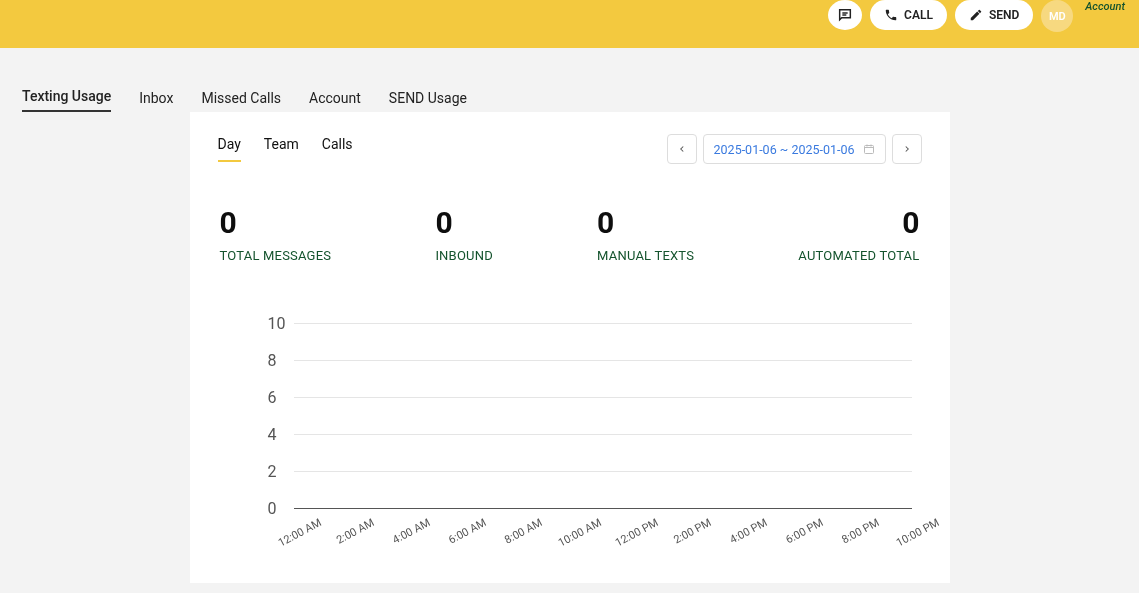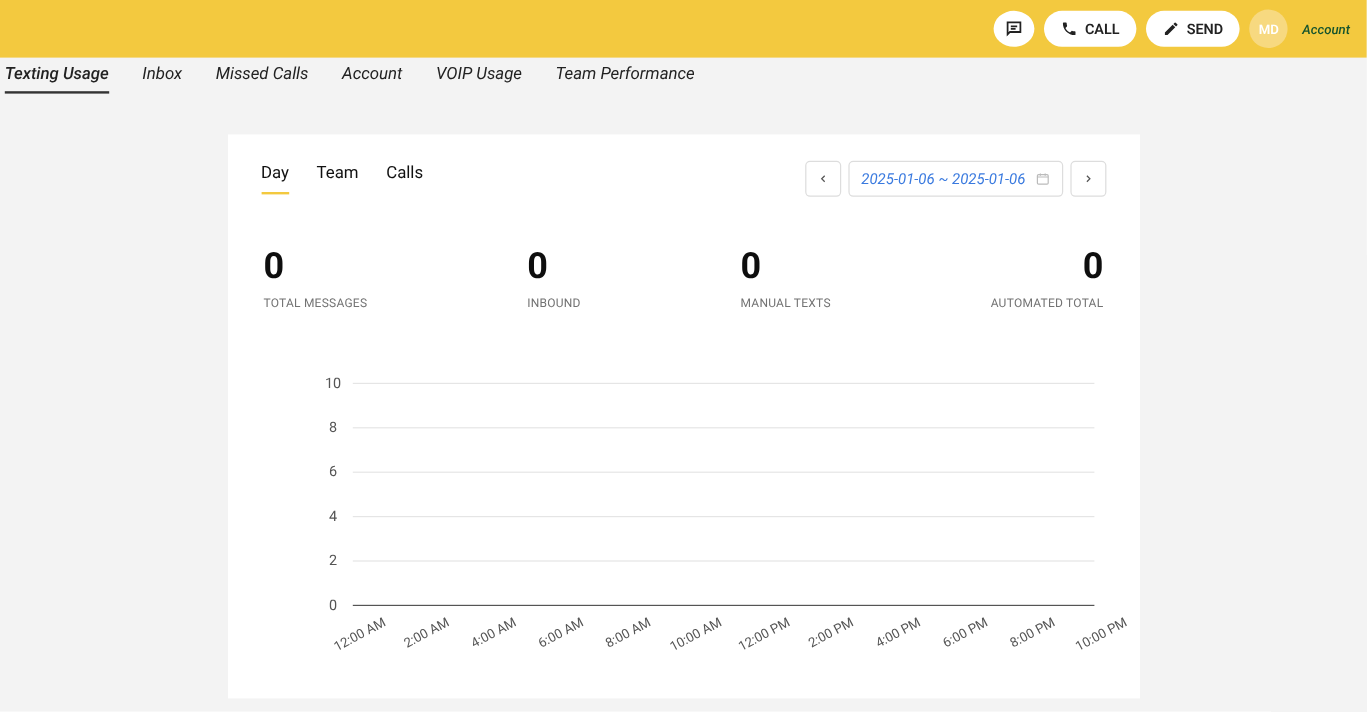--- a/index.html
+++ b/index.html
@@ -8,21 +8,21 @@
       background: #f3f3f3;
       color: #111;
       width: 1139px;
       height: 593px;
       overflow: hidden;
     }
     .topbar {
       background: #f3c93f;
       height: 48px;
       display: flex;
-      align-items: center;
+      align-items: flex-start;
       justify-content: flex-end;
       padding: 0 14px;
       gap: 8px;
     }
     .pill {
       background: #fff;
       border-radius: 18px;
       height: 30px;
       display: inline-flex;
       align-items: center;
@@ -38,24 +38,23 @@
     .avatar {
       width: 32px; height: 32px; border-radius: 50%;
       background: #f7d980; color: #fff; font-size: 11px; font-weight:600;
       display: inline-flex; align-items: center; justify-content: center;
     }
     .account-label { color:#14532d; font-size:11px; font-weight:500; margin-left:4px; cursor:pointer;font-style:italic; }
 
     .tabs-nav {
       display: flex;
       gap: 28px;
-      padding: 0 4px;
-      align-items: flex-start;
+      padding: 0 22px;
+      align-items: flex-end;
       height: 64px;
-      font-style: italic;
     }
     .tab-item {
       font-size: 14px;
       color: #222;
       cursor: pointer;
       padding: 6px 0;
     }
     .tab-item.active { border-bottom: 2px solid #333; font-weight:500; }
 
     .panel {
@@ -67,21 +66,21 @@
     }
     .panel-top {
       display:flex;
       justify-content:space-between;
       align-items:center;
     }
     .range-tabs { display:flex; gap:23px; }
     .range-tab { font-size:14px; color:#111; cursor:pointer; padding-bottom:8px; }
     .range-tab.active { border-bottom:2px solid #f3c93f; }
 
-    .date-ctrls { display:flex; gap:6px; align-items:center;font-style:italic; }
+    .date-ctrls { display:flex; gap:6px; align-items:center; }
     .sq-btn {
       width:30px; height:30px;
       border:1px solid #ddd; border-radius:4px;
       background:#fff;
       display:inline-flex; align-items:center; justify-content:center;
       cursor:pointer;
       color:#555;
     }
     .date-range-btn {
       height:30px;
@@ -97,27 +96,27 @@
 
     .stats-row {
       display:flex;
       justify-content:space-between;
       margin-top:44px;
       padding: 0 2px;
     }
     .stat { text-align:left; }
     .stat.right { text-align:right; }
     .stat .num { font-size:30px; font-weight:700; color:#0e0e0e; line-height:1; }
-    .stat .lbl { font-size:10px; color:#737373; margin-top:10px; letter-spacing:.2px; }
+    .stat .lbl { font-size:13px; color:#14532d; margin-top:10px; letter-spacing:.2px; }
 
     .chart-wrap { margin-top:60px; position:relative; height:230px; padding-left:76px; padding-right:10px; }
     .plot-area { position:relative; width:100%; height:185px; }
     .gridline { position:absolute; left:0; right:0; height:1px; background:#e5e5e5; }
     .baseline { background:#555; height:1px; }
-    .ytick { position:absolute; left:-26px; transform:translateY(-50%); font-size:12px; color:#555; text-align:center; width:20px; }
+    .ytick { position:absolute; left:-26px; transform:translateY(-50%); font-size:16px; color:#555; text-align:left; width:20px; }
     .xticks { position:absolute; left:0; right:0; bottom:-40px; height:40px; }
     .xtick { position:absolute; font-size:11px; color:#555; transform: translateX(-50%) rotate(-28deg); transform-origin: right top; white-space:nowrap; }
 
     svg { display:block; }
   </style>
 </head>
 <body>
 
 <div class="topbar">
   <div class="pill icon-only">
@@ -141,22 +140,21 @@
   </div>
   <div class="avatar">MD</div>
   <span class="account-label">Account</span>
 </div>
 
 <div class="tabs-nav" id="mainTabs">
     <div class="tab-item active">Texting Usage</div>
     <div class="tab-item">Inbox</div>
     <div class="tab-item">Missed Calls</div>
     <div class="tab-item">Account</div>
-    <div class="tab-item">VOIP Usage</div>
-    <div class="tab-item">Team Performance</div>
+    <div class="tab-item">SEND Usage</div>
   </div>
 
 <div class="panel">
   <div class="panel-top">
     <div class="range-tabs" id="rangeTabs">
         <div class="range-tab active">Day</div>
         <div class="range-tab">Team</div>
         <div class="range-tab">Calls</div>
       </div>
     <div class="date-ctrls">

